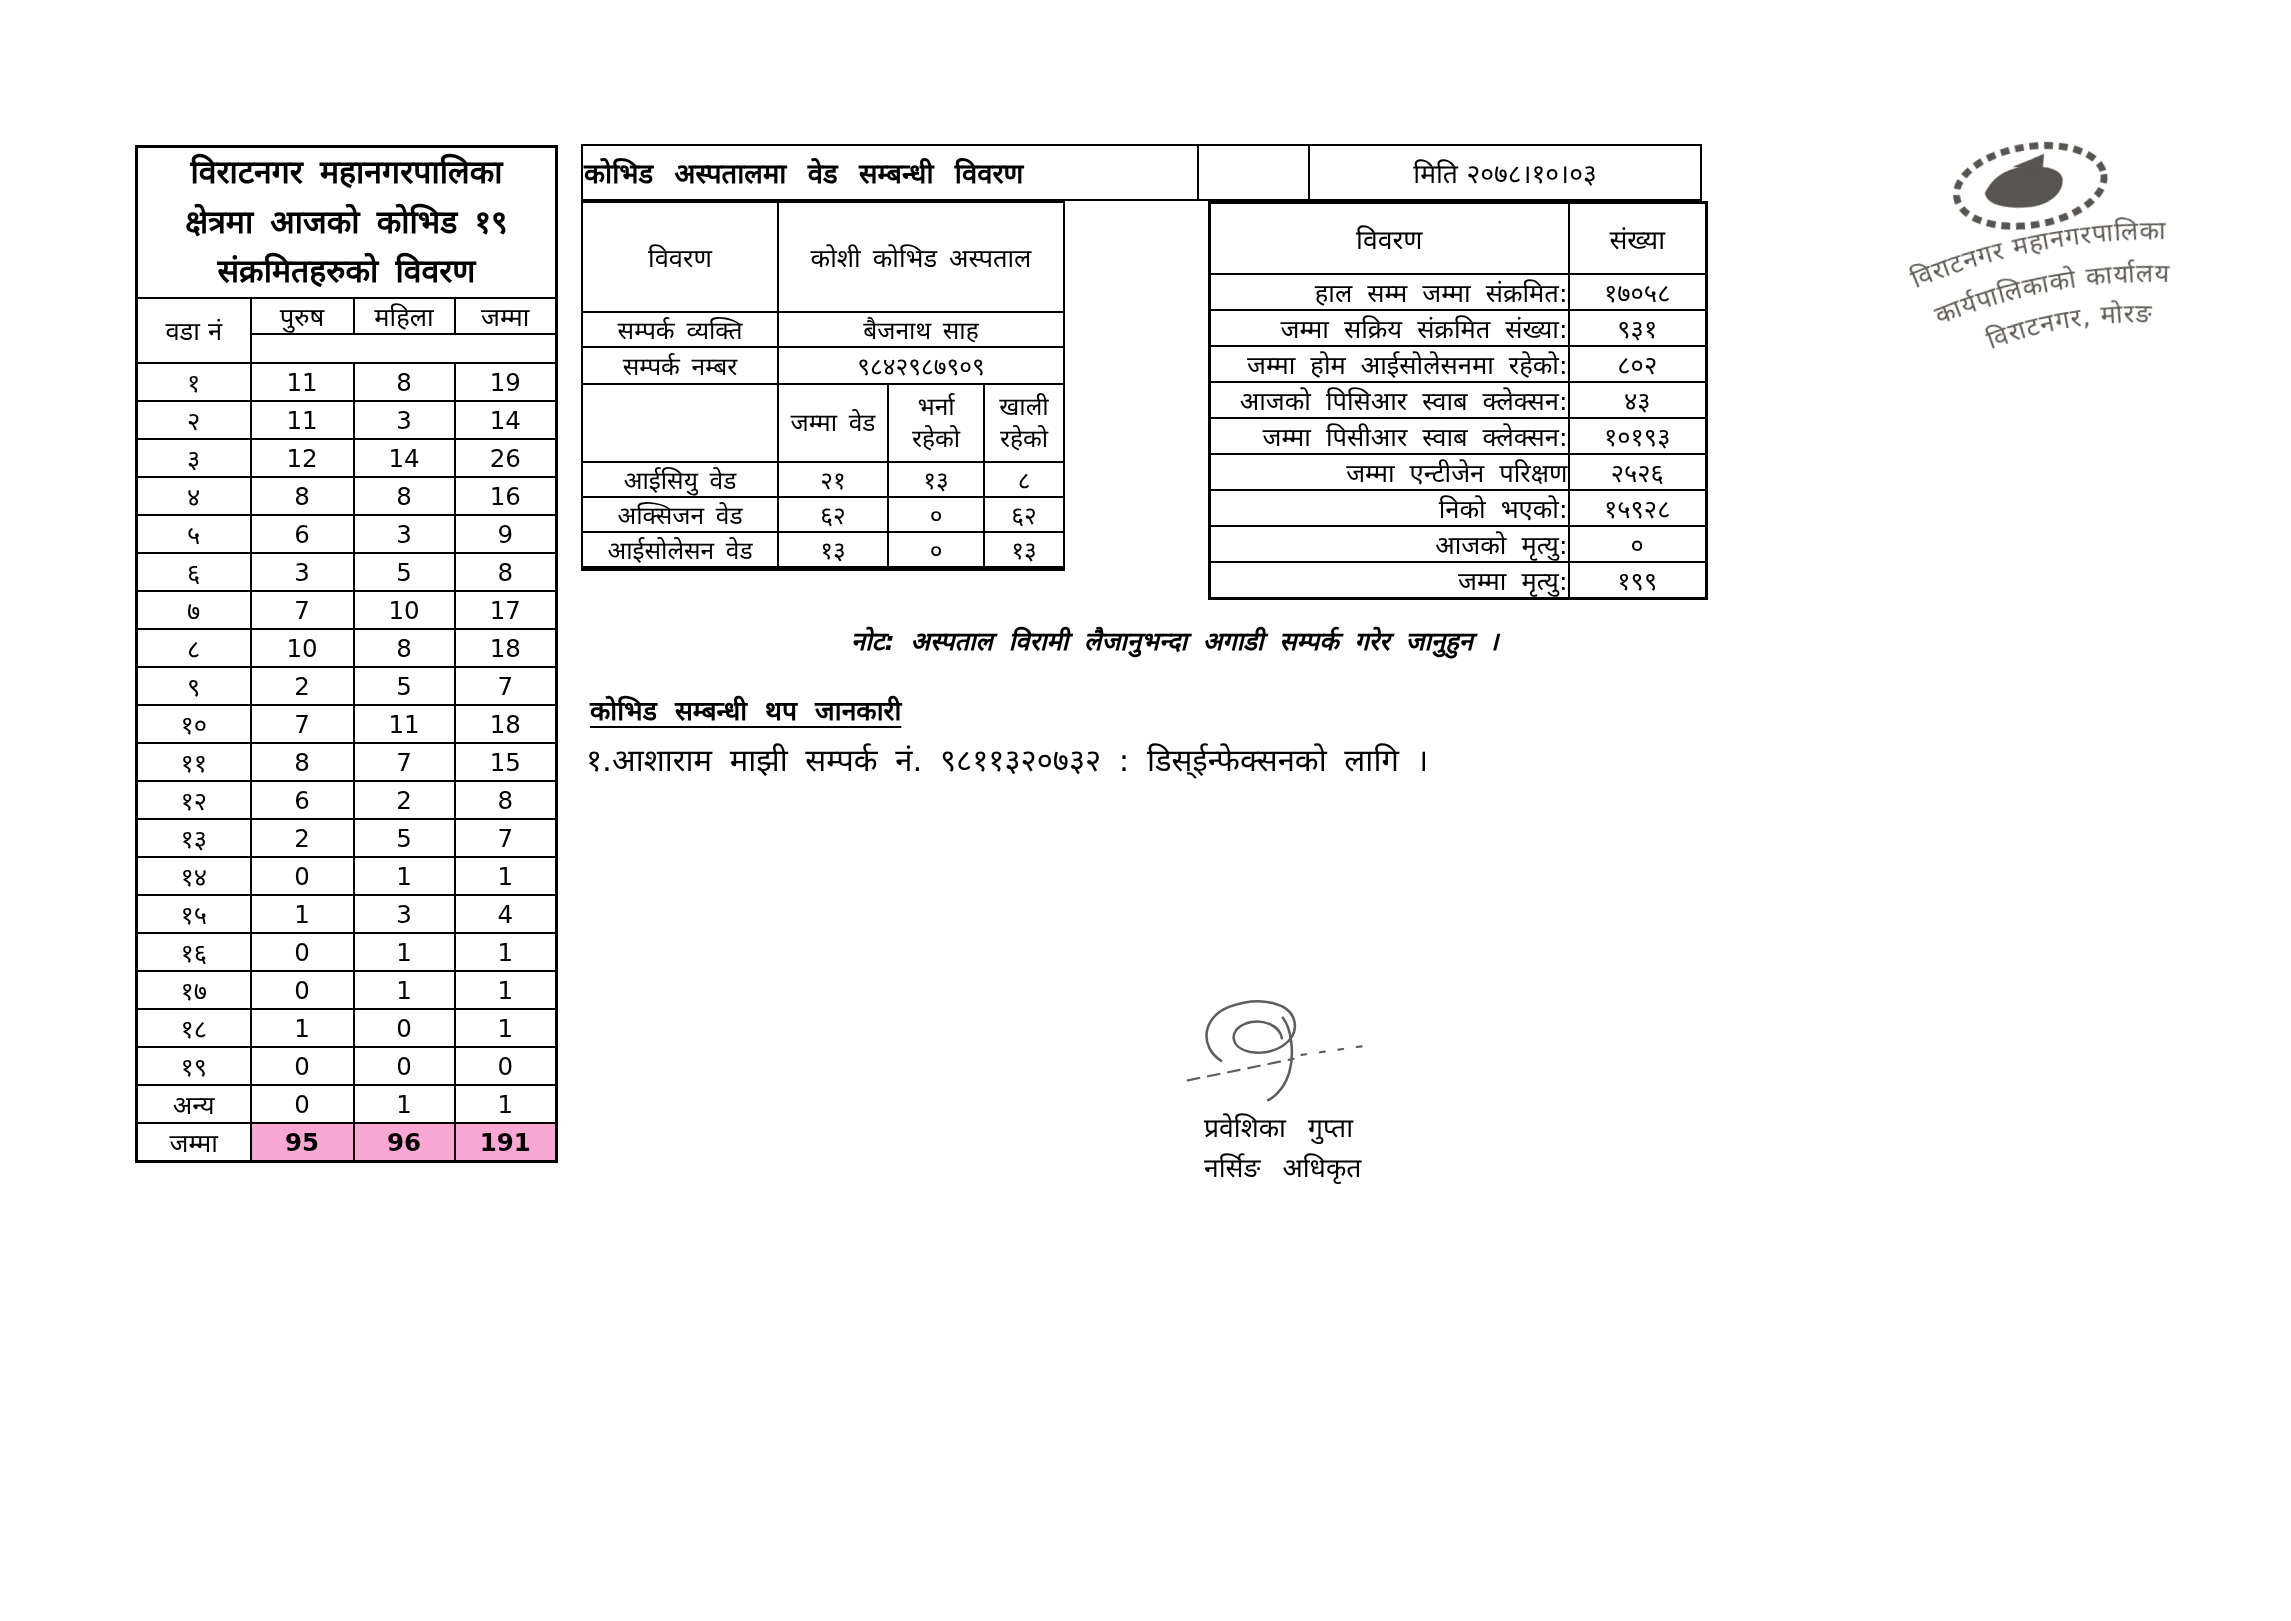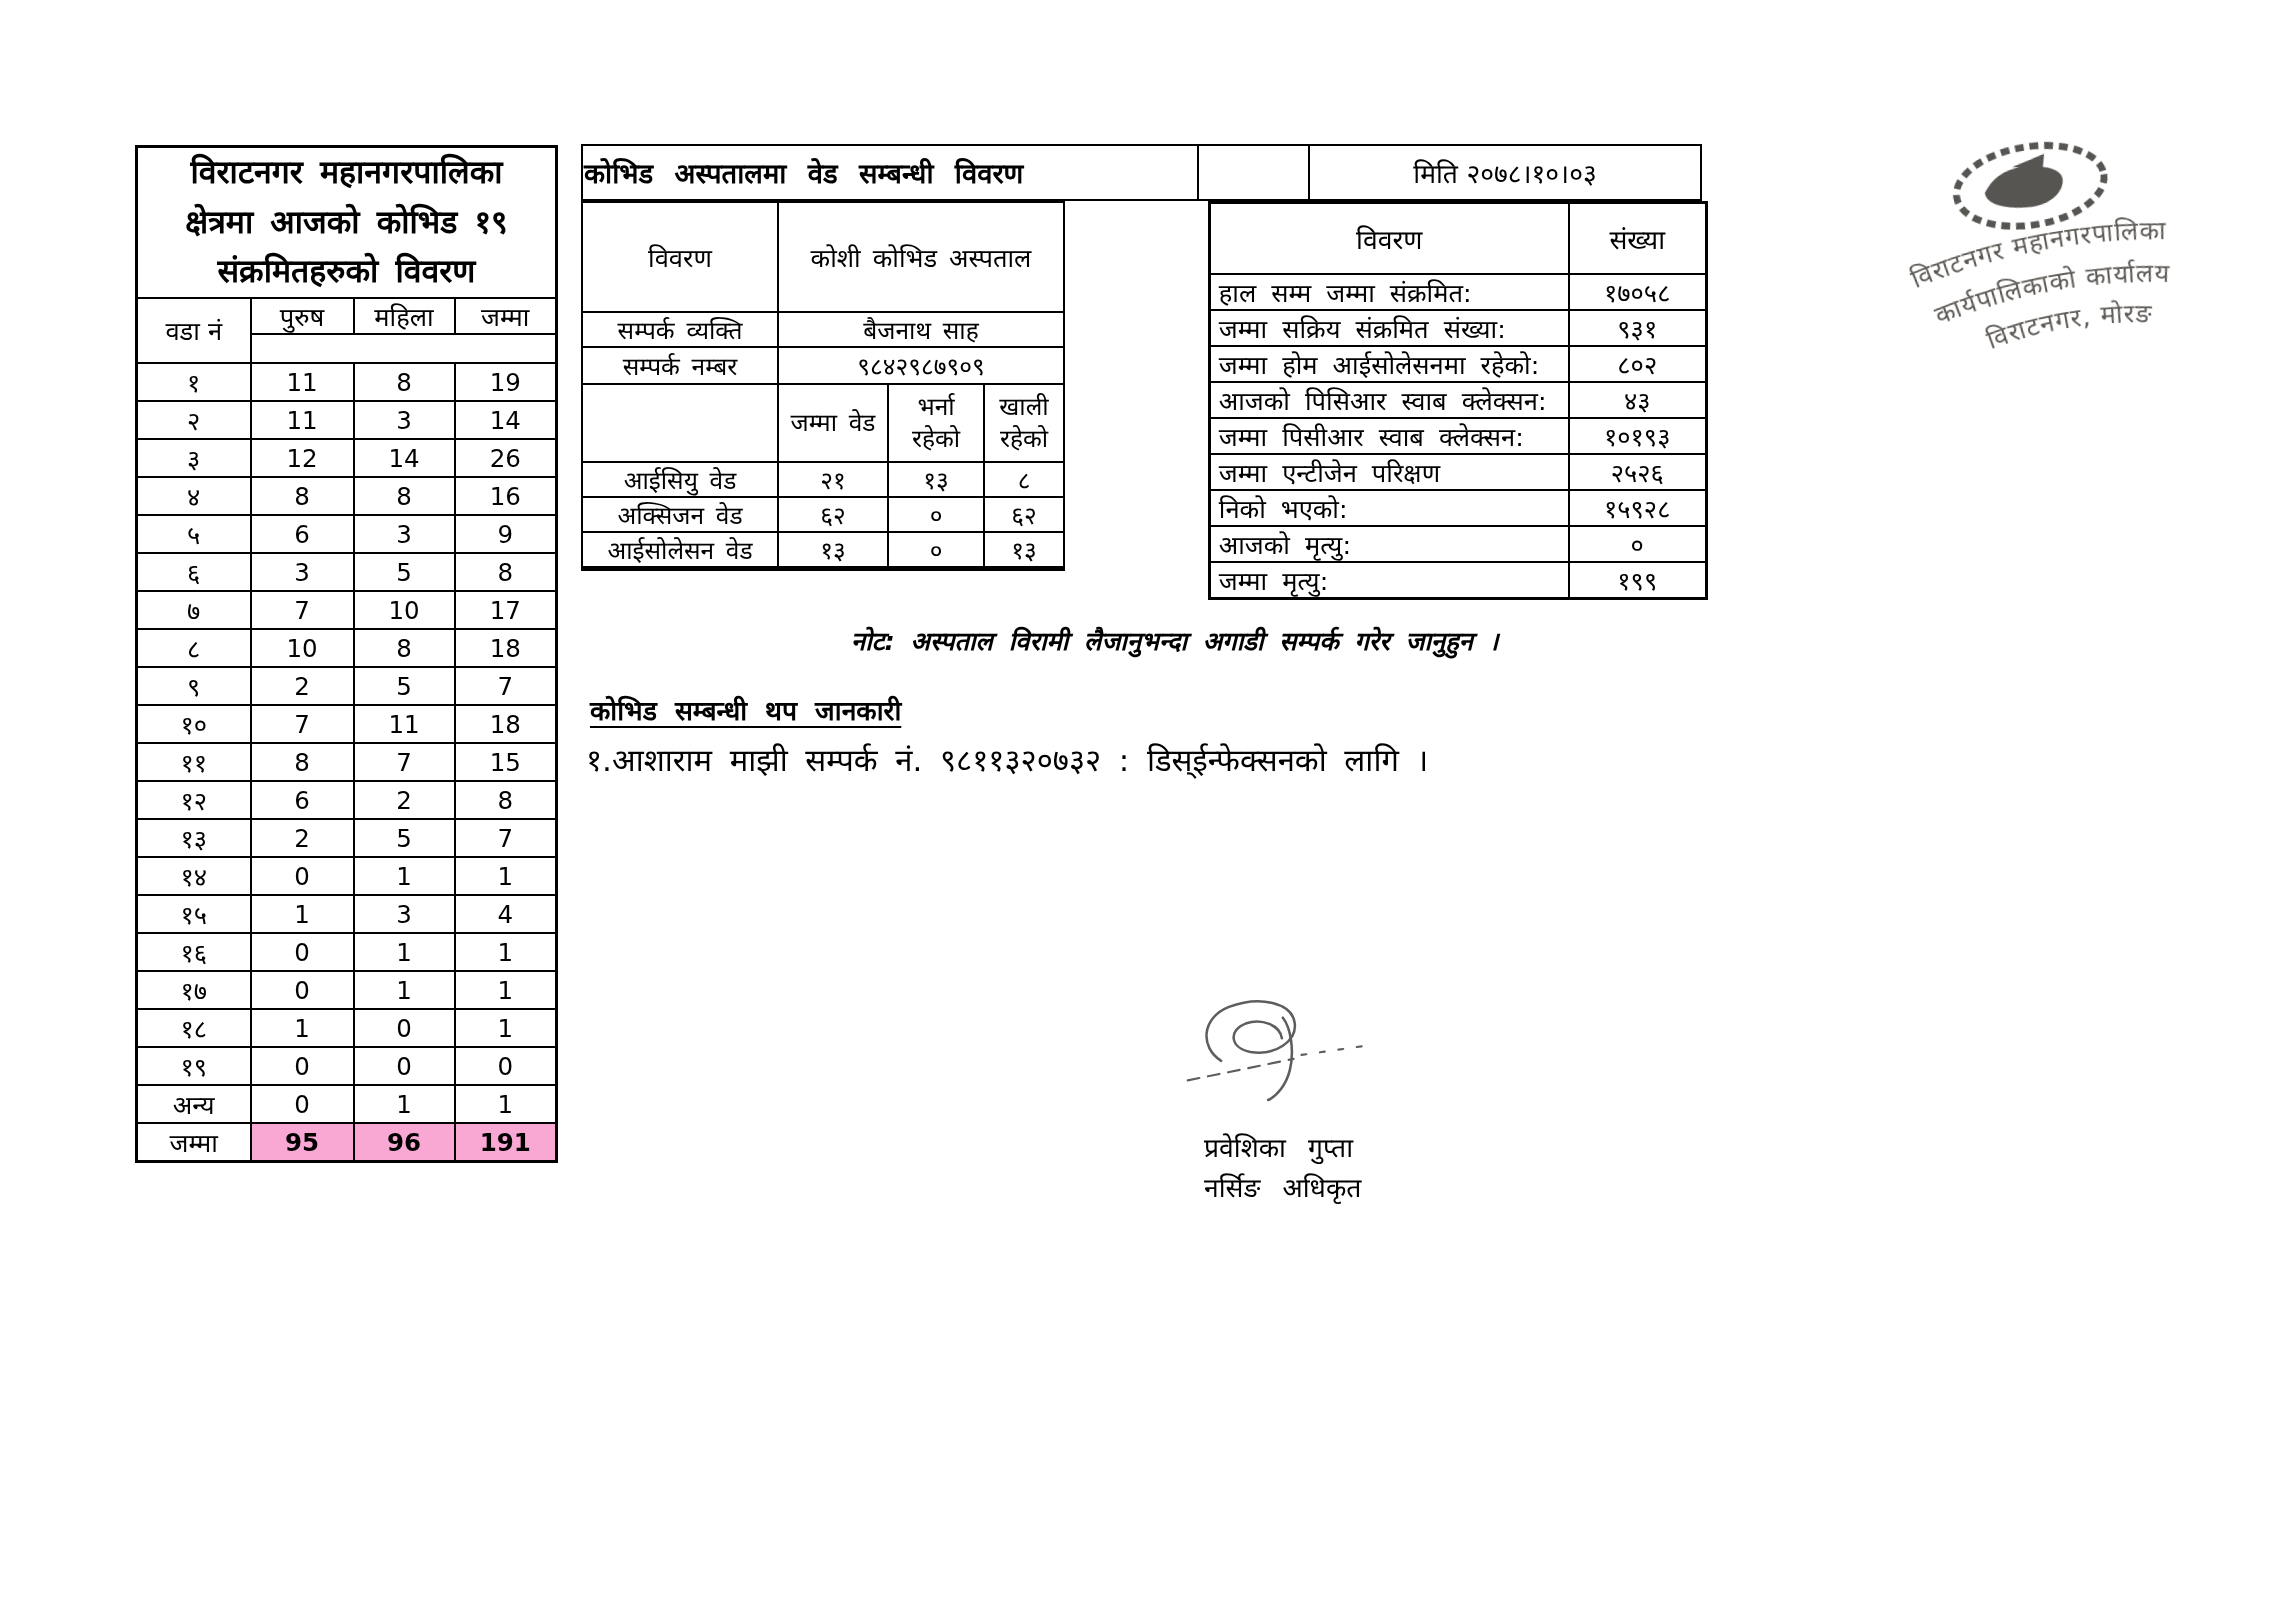--- a/index.html
+++ b/index.html
@@ -33,30 +33,30 @@
   .bed-table .bt-head{height:108px;font-size:25.5px;}
   .bed-table .r-contact td{height:33px;}
   .bed-table .r-number td{height:35px;}
   .bed-table .r-sub td{height:76px;font-size:24.5px;line-height:1.3;padding:0 3.9px;}
   .bed-table tbody td{height:33px;}
 
   
   .stats-table{left:1208px;top:201px;border:3.9px solid #000;}
   .stats-table th{height:69px;font-size:26.5px;}
   .stats-table tbody td{height:33px;font-size:25.5px;}
-  .stats-table tbody td.lab{text-align:left;padding-left:7.8px;word-spacing:6.9px;}
+  .stats-table tbody td.lab{text-align:right;padding-left:7.8px;word-spacing:6.9px;}
 
   
   .note{left:851px;top:623px;width:765px;font-size:25.5px;font-weight:bold;font-style:italic;word-spacing:6.9px;}
   .info-heading{left:590px;top:692px;font-size:26.5px;font-weight:bold;text-decoration:underline;text-underline-offset:5.9px;word-spacing:8.8px;}
   .info-line{left:586px;top:738px;font-size:31px;word-spacing:7.8px;}
 
   
   .sig-svg{left:1178px;top:990px;width:245px;height:123px;}
-  .sig-block{left:1204px;top:1108px;font-size:26.5px;line-height:40px;word-spacing:13.7px;margin-top:20px;}
+  .sig-block{left:1204px;top:1108px;font-size:26.5px;line-height:40px;word-spacing:13.7px;}
 
   
   .stamp{left:1878px;top:123px;width:341px;height:243px;transform:rotate(-9deg);opacity:.82;filter:blur(0.6px);}
 </style>
 </head>
 <body>
 
 <table class="abs ward-table">
   <colgroup>
       <col style="width:114px">

